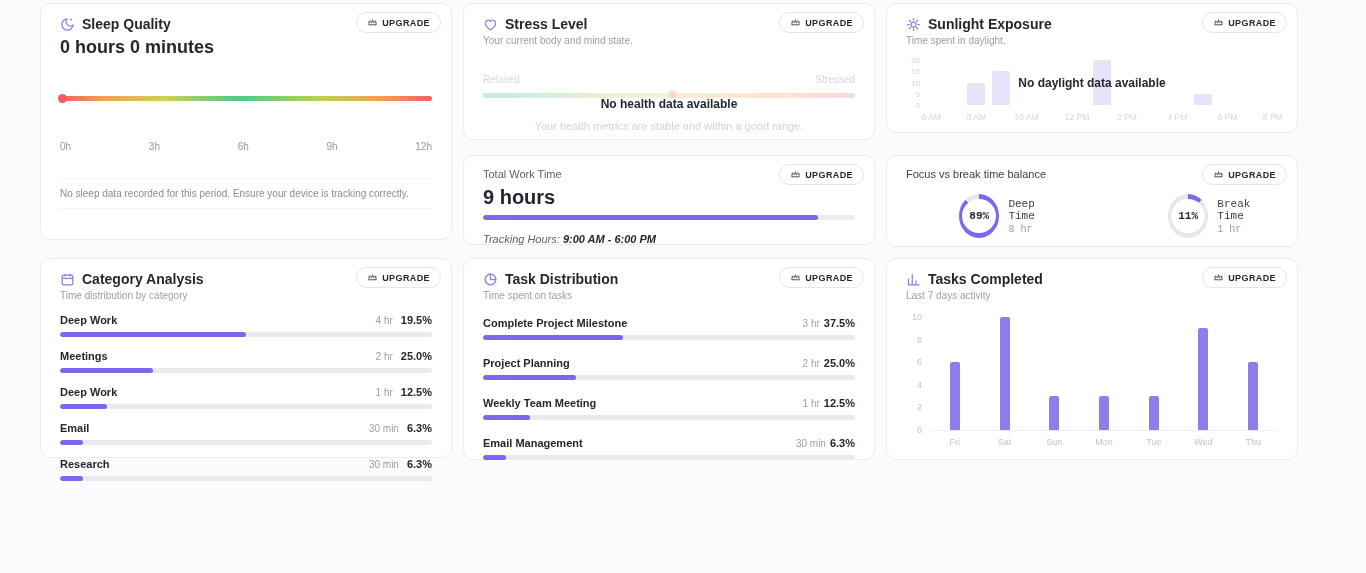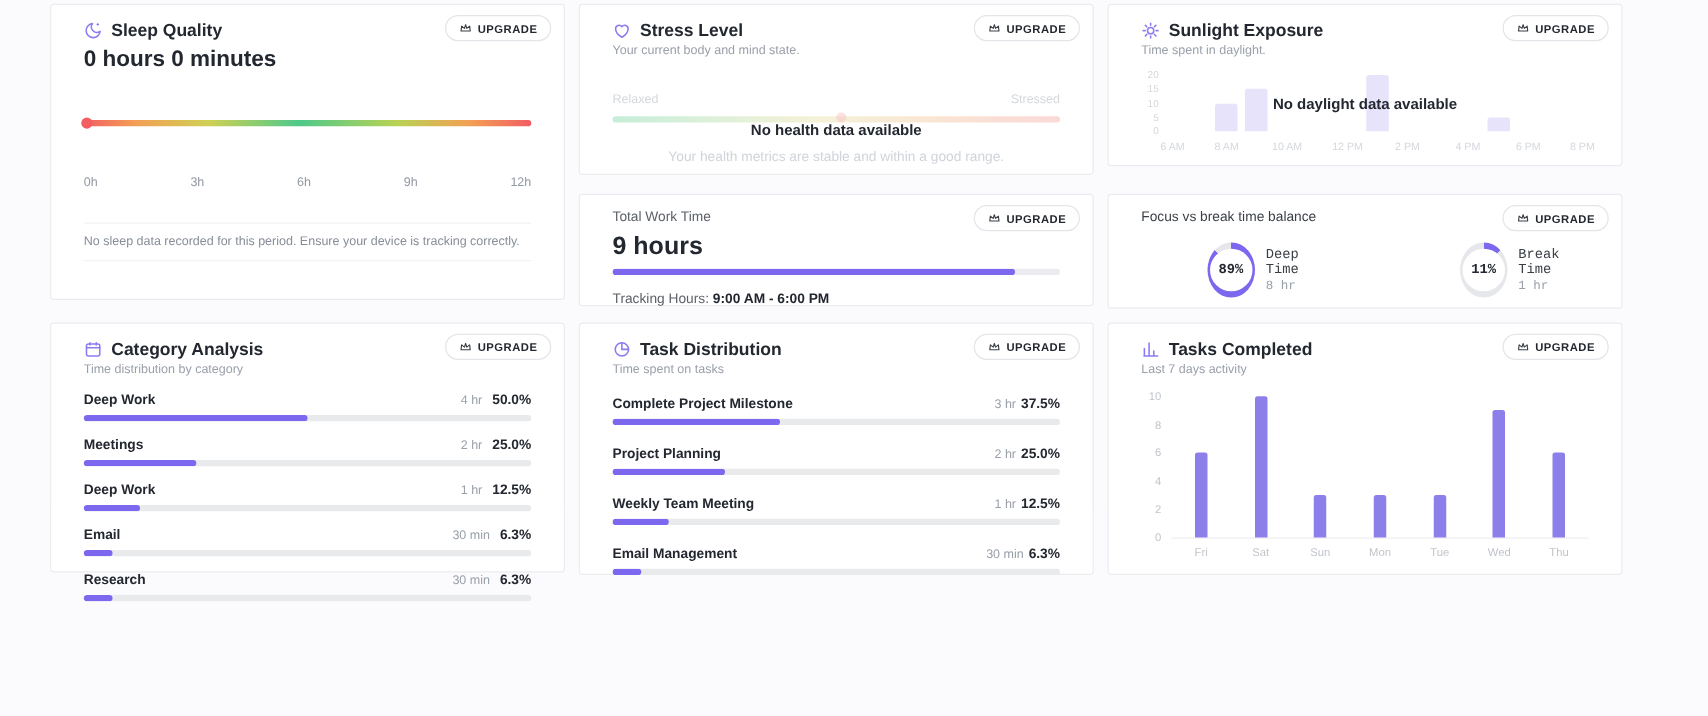--- a/index.html
+++ b/index.html
@@ -1,19 +1,19 @@
 <!DOCTYPE html>
 <html><head>
 <meta charset="utf-8">
 <style>
   * { margin:0; padding:0; box-sizing:border-box; }
   html,body { width:1366px; height:573px; background:#fbfbfd; font-family:"Liberation Sans", sans-serif; color:#23272f; overflow:hidden; }
   .wrap { display:flex; gap:11px; padding:3px 0 0 40px; }
   .col { width:412px; display:flex; flex-direction:column; }
-  .card { position:relative; background:#fff; border:1px solid #ebecf0; border-radius:3px; padding:12px 26px; }
+  .card { position:relative; background:#fff; border:1px solid #ebecf0; border-radius:10px; padding:12px 19px; }
 
   .card-head { display:flex; align-items:center; gap:7px; }
   .card-title { font-size:14px; font-weight:bold; color:#23272f; }
   .card-sub { font-size:10px; color:#9aa0aa; margin-top:3px; }
   .plain-title { font-size:11px; color:#5d6269; }
 
   .upgrade { position:absolute; top:8px; right:10px; display:flex; align-items:center; gap:4px;
     background:#fff; border:1px solid #e3e5e9; border-radius:999px; padding:4px 10px;
     font-family:"Liberation Sans", sans-serif; font-size:9px; font-weight:bold; letter-spacing:.4px; color:#23272f; cursor:pointer; }
   .icon svg { display:block; }
@@ -45,21 +45,21 @@
   .sun-bar { position:absolute; bottom:0; width:18px; transform:translateX(-50%); background:#e7e3fa; border-radius:2px 2px 0 0; }
   .sun-xlabels { position:relative; margin-left:20px; height:12px; margin-top:7px; }
   .sun-xlabel { position:absolute; transform:translateX(-50%); font-size:8.5px; color:#d4d7dc; white-space:nowrap; }
   .sun-overlay { position:absolute; left:0; right:0; top:72px; text-align:center; font-size:12px; font-weight:bold; color:#23272f; }
 
   
   .work-value { font-size:20px; font-weight:bold; margin-top:6px; }
   .work-cap { font-size:10px; color:#9aa0aa; margin-top:4px; }
   .track { height:5px; border-radius:3px; background:#ececf0; margin-top:6px; overflow:hidden; }
   .fill { height:100%; border-radius:3px; background:#7b68ee; }
-  .work-hours { font-size:11px; color:#5d6269; margin-top:13px; }
+  .work-hours { font-size:11px; color:#5d6269; margin-top:13px;font-style:italic; }
   .work-hours b { color:#23272f; }
 
   
   .focus-row { display:flex; align-items:center; margin-top:14px; padding-left:53px; gap:105px; }
   .donut-group { display:flex; align-items:center; gap:9px;font-family:Liberation Mono, monospace; }
   .donut { width:44px; height:44px; border-radius:50%; display:flex; }
   .donut-hole { margin:auto; width:34px; height:34px; border-radius:50%; background:#fff; display:flex; align-items:center; justify-content:center; font-size:11px; font-weight:bold; }
   .donut-label { font-size:11px; color:#3a3f46; }
   .donut-sub { font-size:10px; color:#9aa0aa; margin-top:2px; }
 
@@ -140,21 +140,21 @@
             </svg>
         </span>
         <span>UPGRADE</span>
       </button>
 
       <div class="stat-row">
         <div class="stat-line">
           <span class="stat-label">Deep Work</span>
           <span class="stat-spacer"></span>
           <span class="stat-time">4 hr</span>
-          <span class="stat-pct">50.0%</span>
+          <span class="stat-pct">19.5%</span>
         </div>
         <div class="stat-track">
             <div class="fill" style="width: 50%;"></div>
           </div>
       </div>
       <div class="stat-row">
         <div class="stat-line">
           <span class="stat-label">Meetings</span>
           <span class="stat-spacer"></span>
           <span class="stat-time">2 hr</span>

